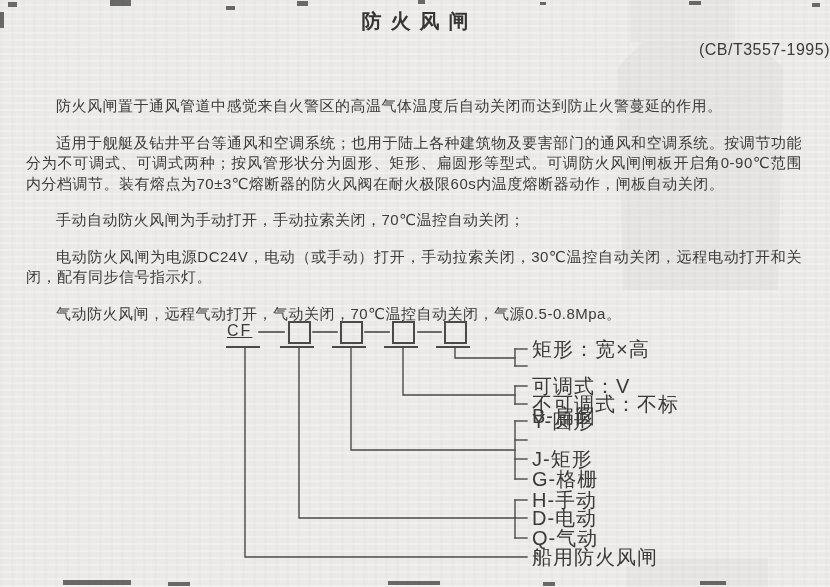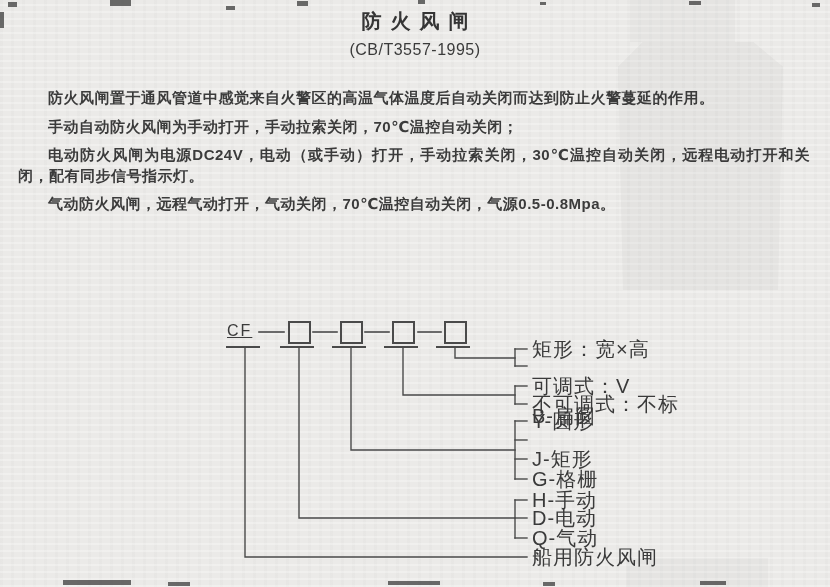--- a/index.html
+++ b/index.html
@@ -29,30 +29,30 @@
 
   .title {
     position: absolute; left: 0; right: 0; top: 8px;
     margin: 0; text-align: center;
     font-size: 20px; font-weight: bold;
     letter-spacing: 9px; text-indent: 9px;
     color: #353535;
   }
   .subtitle {
     position: absolute; left: 0; right: 0; top: 41px;
-    text-align: center; font-size: 16px; letter-spacing: .5px;
+    text-align: right; font-size: 16px; letter-spacing: .5px;
     color: #3a3a3a;
   }
   .body-text {
     position: absolute; left: 10px; right: 12px; top: 80px;
     font-size: 15px; line-height: 20.5px;
     text-align: justify; letter-spacing: .5px;
     color: #3b3b3b;
   }
-  .body-text p { margin: 8px; text-indent: 2em; font-weight: bold; }
+  .body-text p { margin: 16px; text-indent: 2em; }
 
   .diagram { position: absolute; left: 0; top: 0; width: 830px; height: 587px; }
   .diagram svg { position: absolute; left: 0; top: 0; }
   .cf-prefix {
     position: absolute; left: 227px; top: 322px;
     font-size: 16px; letter-spacing: 2px; color: #3b3b3b; text-decoration: underline;
   }
   .code-box {
     position: absolute; top: 321px;
     width: 19px; height: 19px;
@@ -88,20 +88,21 @@
   <div class="speck" style="left:168px;top:582px;width:22px;height:4px"></div>
   <div class="speck" style="left:388px;top:581px;width:52px;height:4px"></div>
   <div class="speck" style="left:543px;top:582px;width:12px;height:4px"></div>
   <div class="speck" style="left:700px;top:581px;width:26px;height:4px"></div>
 
   <h1 class="title">防火风闸</h1>
   <div class="subtitle">(CB/T3557-1995)</div>
 
   <div class="body-text">
     <p>防火风闸置于通风管道中感觉来自火警区的高温气体温度后自动关闭而达到防止火警蔓延的作用。</p>
+    <p>适用于舰艇及钻井平台等通风和空调系统；也用于陆上各种建筑物及要害部门的通风和空调系统。按调节功能分为不可调式、可调式两种；按风管形状分为圆形、矩形、扁圆形等型式。可调防火风闸闸板开启角0-90℃范围内分档调节。装有熔点为70±3℃熔断器的防火风阀在耐火极限60s内温度熔断器动作，闸板自动关闭。</p>
     <p>手动自动防火风闸为手动打开，手动拉索关闭，70℃温控自动关闭；</p>
     <p>电动防火风闸为电源DC24V，电动（或手动）打开，手动拉索关闭，30℃温控自动关闭，远程电动打开和关闭，配有同步信号指示灯。</p>
     <p>气动防火风闸，远程气动打开，气动关闭，70℃温控自动关闭，气源0.5-0.8Mpa。</p>
   </div>
 
   <div class="diagram">
 
     <svg width="830" height="587" viewBox="0 0 830 587">
       <g stroke="#4a4a4a" fill="none" stroke-linecap="square">
 

